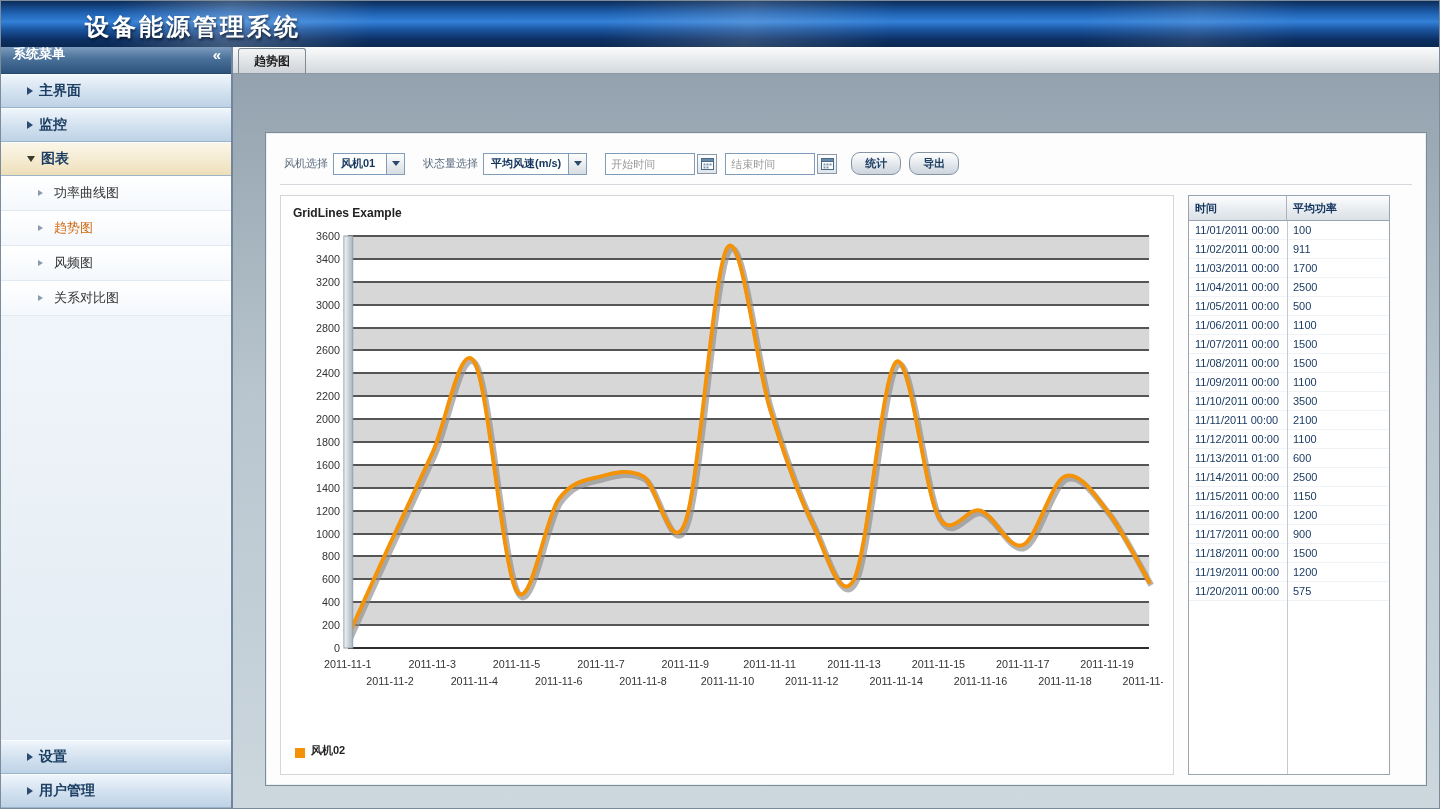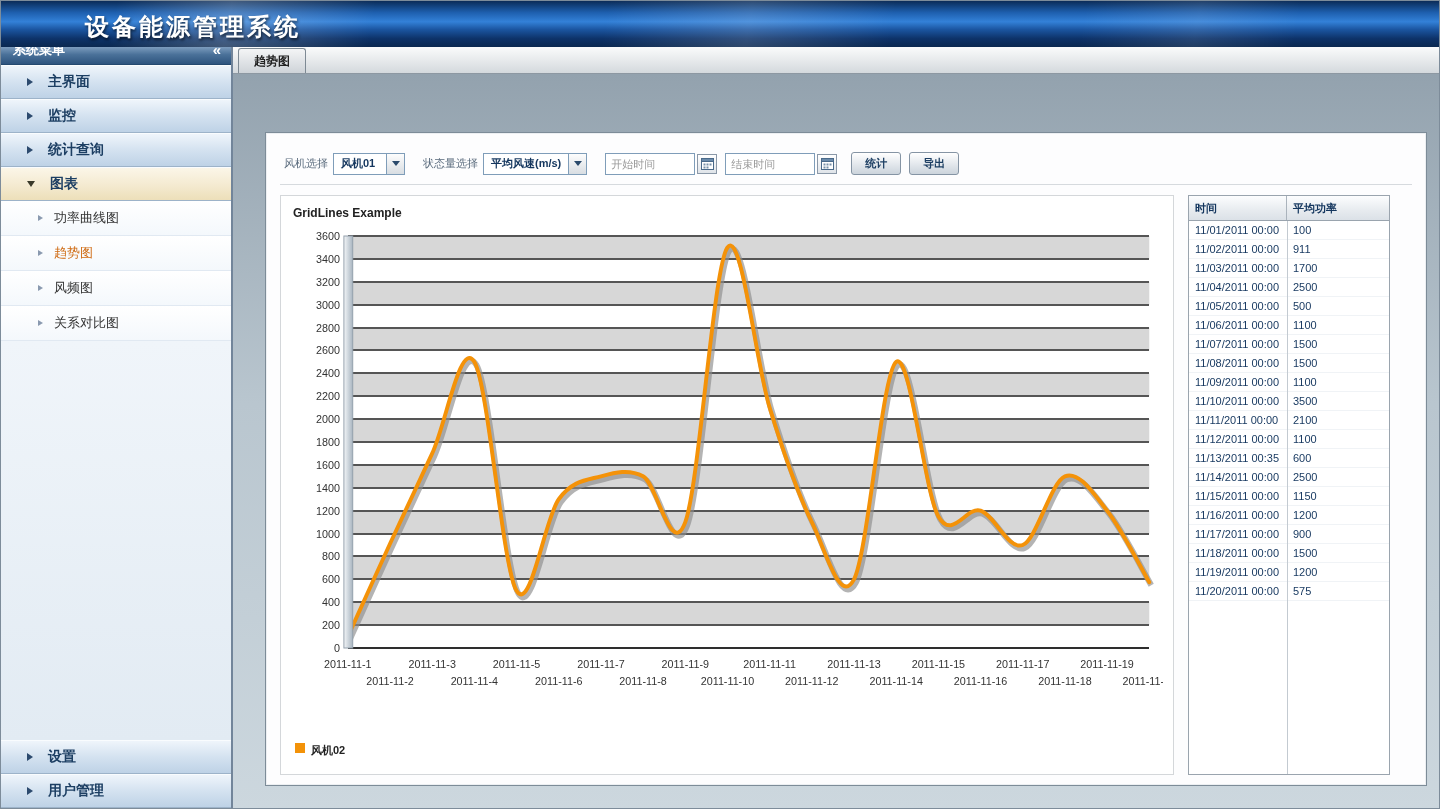--- a/index.html
+++ b/index.html
@@ -10,24 +10,24 @@
   .topbar { height:46px; flex:none; position:relative; overflow:hidden;
     background:linear-gradient(180deg,#0b2c58 0%,#1e5fae 25%,#3381d8 45%,#1b55a0 62%,#0d3268 82%,#0a2850 100%); }
   .topbar::before { content:""; position:absolute; inset:0;
     background:linear-gradient(100deg, transparent 8%, rgba(255,255,255,.22) 16%, transparent 26%, transparent 42%, rgba(255,255,255,.15) 52%, transparent 62%, transparent 75%, rgba(255,255,255,.10) 83%, transparent 90%); }
   .app-title { position:absolute; left:84px; top:10px; color:#fff; font-size:24px; font-weight:bold; letter-spacing:3px; text-shadow:1px 2px 3px rgba(0,0,0,.65); }
 
   .layout { flex:1; display:flex; min-height:0; }
 
   
   .sidebar { width:232px; flex:none; display:flex; flex-direction:column; background:#eef3f8; border-right:2px solid #72859a; }
-  .sidebar-header { height:18px; flex:none; display:flex; align-items:center; justify-content:space-between; padding:0 10px 12px 12px;
+  .sidebar-header { height:27px; flex:none; display:flex; align-items:center; justify-content:space-between; padding:0 10px 12px 12px;
     background:linear-gradient(180deg,#7c9cbe 0%,#4a7199 45%,#2e547e 100%); color:#fff; font-size:13px; font-weight:bold; border-bottom:1px solid #24496f; }
   .collapse { font-size:15px; font-weight:bold; cursor:pointer; line-height:1; }
-  .menu-item { height:34px; flex:none; display:flex; align-items:center; gap:15px; padding-left:26px; cursor:pointer;
+  .menu-item { height:34px; flex:none; display:flex; align-items:center; gap:6px; padding-left:26px; cursor:pointer;
     background:linear-gradient(180deg,#eff5fb 0%,#d4e2f0 50%,#bed2e6 100%);
     border-top:1px solid #f9fcfe; border-bottom:1px solid #9db3c9;
     font-size:14px; font-weight:bold; color:#1d3f63; }
   .menu-item.expanded { background:linear-gradient(180deg,#fbf6e8 0%,#f4ead0 55%,#eddfb9 100%);text-align:center; }
   .arrow-right { width:0; height:0; border-left:6px solid #2c4a6e; border-top:4px solid transparent; border-bottom:4px solid transparent; }
   .arrow-down { width:0; height:0; border-top:6px solid #3a3a2a; border-left:4px solid transparent; border-right:4px solid transparent; }
   .submenu { background:#fdfeff; }
   .submenu-item { height:35px; display:flex; align-items:center; gap:11px; padding-left:37px; cursor:pointer;
     border-bottom:1px solid #e1e9f2; font-size:13px; color:#333;
     background:linear-gradient(180deg,#ffffff 0%,#f4f8fc 100%); }
@@ -54,30 +54,30 @@
   .dd-fan .dd-value { min-width:52px; }
   .dd-status .dd-value { min-width:84px; }
   .dd-btn { width:18px; border-left:1px solid #7f9db9; background:linear-gradient(180deg,#fdfdfd 0%,#d8dde2 100%);
     display:flex; align-items:center; justify-content:center; }
   .dd-arrow { width:0; height:0; border-top:5px solid #2a4a6c; border-left:4px solid transparent; border-right:4px solid transparent; }
   .gap-lg { margin-left:18px; } .gap-md { margin-left:14px; } .gap-sm { margin-left:8px; }
   .tb-input { width:90px; height:22px; border:1px solid #7f9db9; font-size:11px; color:#333; padding:0 5px; font-family:"Liberation Sans",sans-serif; }
   .tb-input::placeholder { color:#9a9a9a; }
   .cal-btn { width:20px; height:20px; margin-left:2px; border:1px solid #8a98a8; background:linear-gradient(180deg,#ffffff 0%,#dfe4e9 100%);
     display:flex; align-items:center; justify-content:center; cursor:pointer; }
-  .tb-btn { height:23px; padding:0 13px; border:1px solid #8594a4; border-radius:3px; cursor:pointer;
+  .tb-btn { height:23px; padding:0 13px; border:1px solid #8594a4; border-radius:9px; cursor:pointer;
     background:linear-gradient(180deg,#ffffff 0%,#e2e7ec 55%,#ccd4dc 100%);
     font-size:11px; font-weight:bold; color:#1d3f63; font-family:"Liberation Sans",sans-serif; }
 
   
   .panel-body { flex:1; min-height:0; display:flex; gap:14px; padding-top:10px; }
   .chart-card { flex:1; min-width:0; border:1px solid #d4d7da; background:#fff; padding:8px 10px; display:flex; flex-direction:column; }
   .chart-title { font-size:12px; font-weight:bold; color:#222; margin:2px 0 4px 2px; }
   #chart-svg { display:block; width:100%; height:515px; }
-  .legend { display:flex; align-items:flex-start; gap:6px; margin-top:4px; padding-left:4px; }
+  .legend { display:flex; align-items:flex-end; gap:6px; margin-top:4px; padding-left:4px; }
   .legend-swatch { width:10px; height:10px; background:#f39208; }
   .legend-label { font-size:11px; font-weight:bold; color:#222; }
 
   .table-card { width:202px; flex:none; margin-right:22px; border:1px solid #9aa4ae; background:#fff; display:flex; flex-direction:column; overflow:hidden; }
   .grid-head { flex:none; display:flex; border-bottom:1px solid #9aa4ae;
     background:linear-gradient(180deg,#fcfdfe 0%,#e7ebef 60%,#dbe1e7 100%); }
   .hcell { font-size:11px; font-weight:bold; color:#14365e; padding:5px 6px 4px; white-space:nowrap; cursor:pointer; }
   .hcell.time { width:98px; flex:none; border-right:1px solid #aab3bc; }
   .grid-body { flex:1; position:relative; }
   .grid-body::before { content:""; position:absolute; left:98px; top:0; bottom:0; width:1px; background:#c3cad1; }
@@ -102,24 +102,20 @@
         <span class="collapse">«</span>
       </div>
       <div id="menu-top">
           <div class="menu-item">
             <span class="arrow-right"></span>
             <span>主界面</span>
           </div>
           <div class="menu-item">
             <span class="arrow-right"></span>
             <span>监控</span>
-          </div>
-          <div class="menu-item">
-            <span class="arrow-right"></span>
-            <span>统计查询</span>
           </div>
           <div class="menu-item expanded">
             <span class="arrow-down"></span>
             <span>图表</span>
           </div>
           <div class="submenu">
             <div class="submenu-item">
               <span class="arrow-right"></span>
               <span>功率曲线图</span>
             </div>
@@ -352,21 +348,21 @@
                   </div>
                   <div class="grid-row">
                     <div class="grid-cell time">11/11/2011 00:00</div>
                     <div class="grid-cell">2100</div>
                   </div>
                   <div class="grid-row">
                     <div class="grid-cell time">11/12/2011 00:00</div>
                     <div class="grid-cell">1100</div>
                   </div>
                   <div class="grid-row">
-                    <div class="grid-cell time">11/13/2011 00:35</div>
+                    <div class="grid-cell time">11/13/2011 01:00</div>
                     <div class="grid-cell">600</div>
                   </div>
                   <div class="grid-row">
                     <div class="grid-cell time">11/14/2011 00:00</div>
                     <div class="grid-cell">2500</div>
                   </div>
                   <div class="grid-row">
                     <div class="grid-cell time">11/15/2011 00:00</div>
                     <div class="grid-cell">1150</div>
                   </div>

